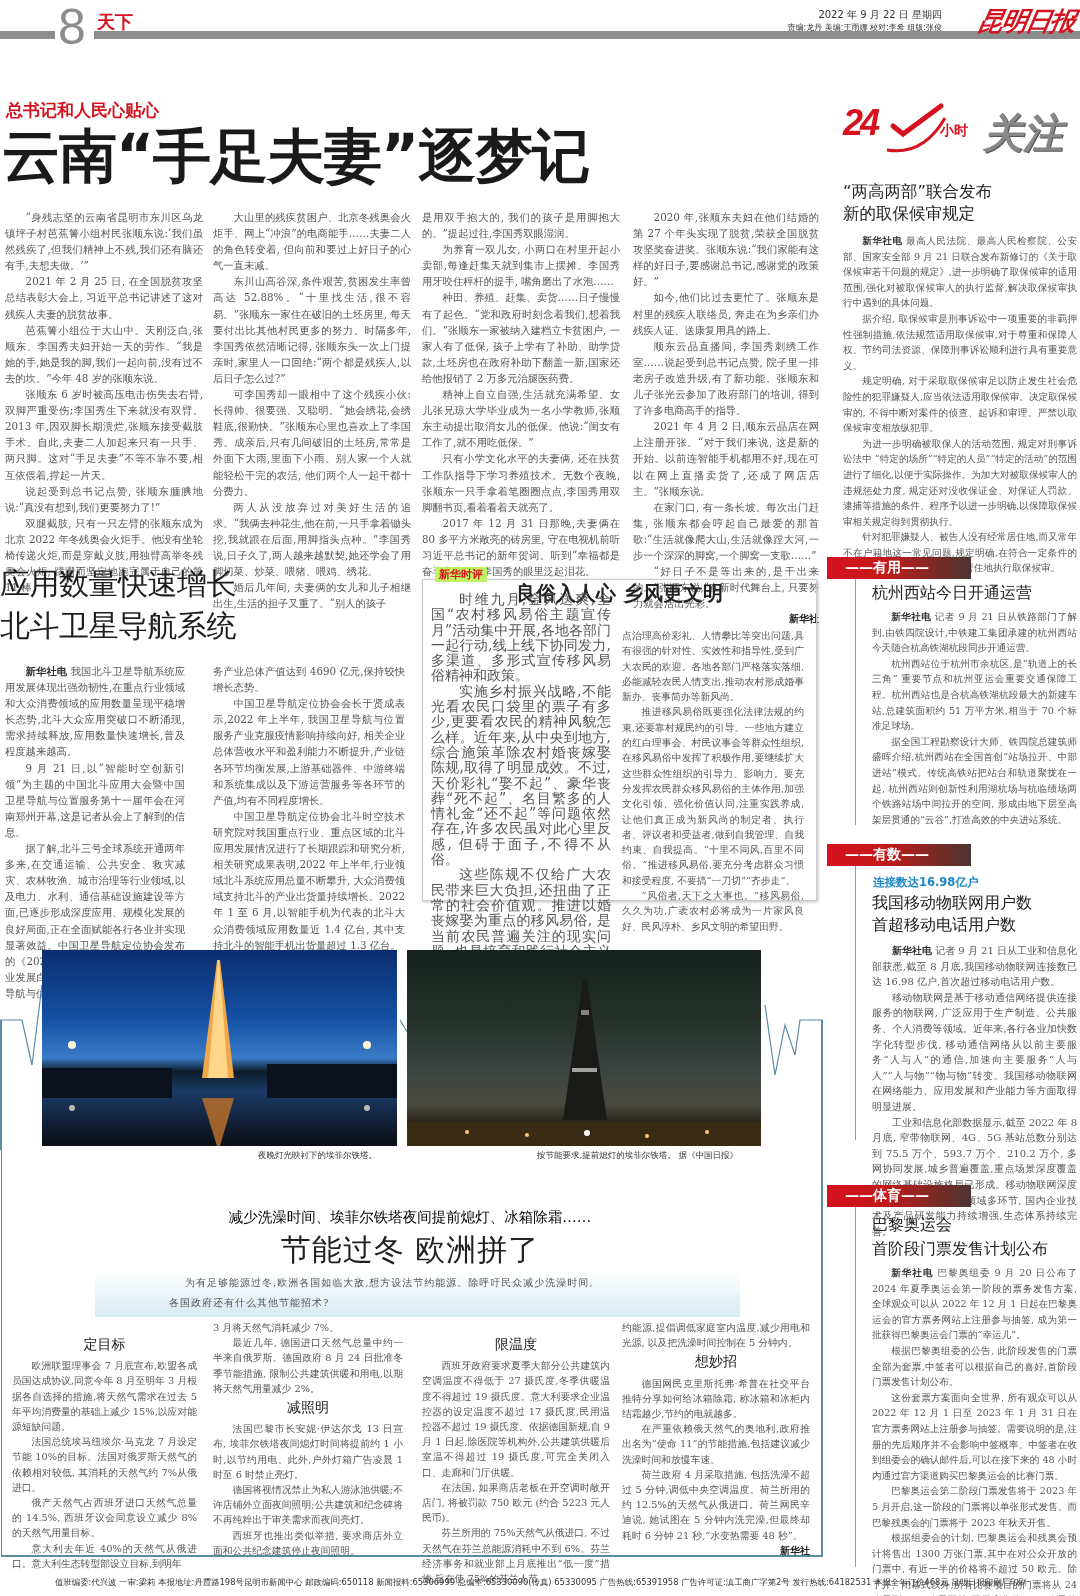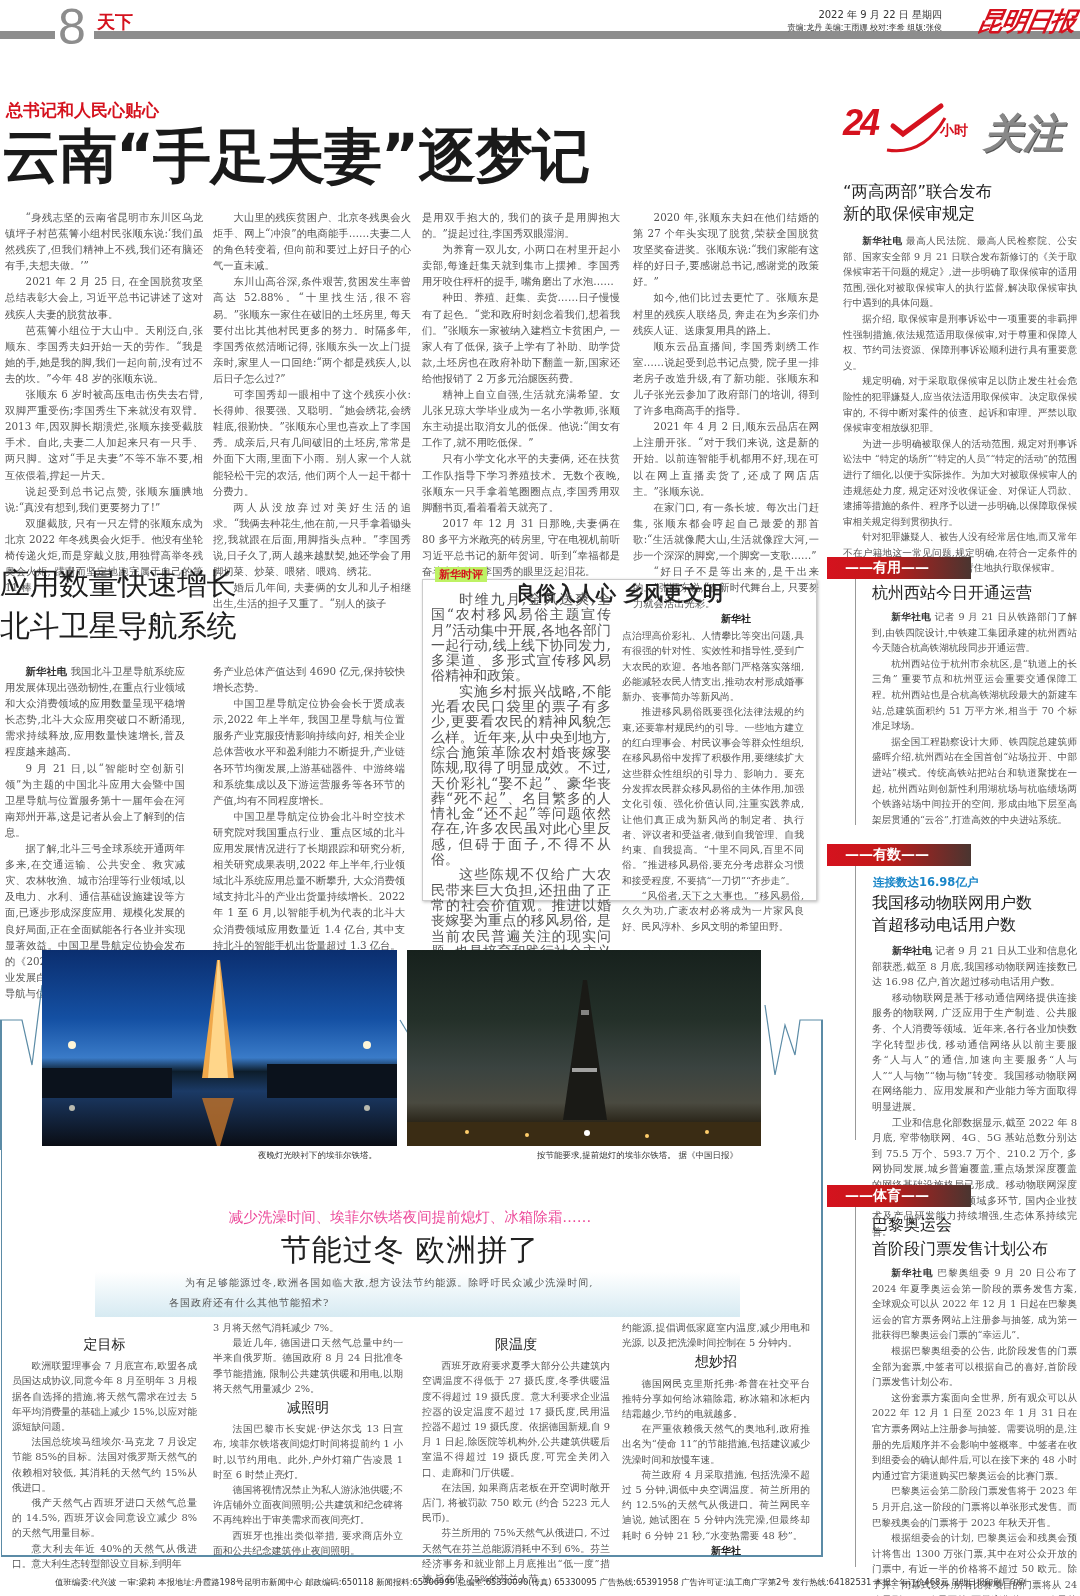--- a/index.html
+++ b/index.html
@@ -16,21 +16,21 @@
 #hdr-staff{right:138px;top:22px;font-family:"DejaVu Sans",sans-serif;font-size:8px;color:#333}
 #hdr-logo{right:6px;top:4px;font-family:"DejaVu Serif",serif;font-size:26px;font-style:italic;font-weight:bold;color:#d5121e;letter-spacing:-2px;transform:skewX(-10deg)}
 
 
 #kicker{left:6px;top:99px;font-family:"DejaVu Sans",sans-serif;font-weight:bold;color:#d5121e;font-size:17px}
 #headline{left:2px;top:120px;font-family:"DejaVu Sans",sans-serif;font-weight:bold;font-size:58px;color:#1a1a1a;letter-spacing:-1px;line-height:72px;white-space:nowrap}
 
 .col{position:absolute;font-size:10.3px;line-height:16.1px;color:#555;text-align:justify}
 .col p{text-indent:2em}
 .col p.noin{text-indent:0}
-.signoff{text-align:center;font-family:"DejaVu Sans",sans-serif;font-weight:bold;color:#222;font-size:10px;text-indent:0}
+.signoff{text-align:right;font-family:"DejaVu Sans",sans-serif;font-weight:bold;color:#222;font-size:10px;text-indent:0}
 .lead{font-weight:bold;color:#333}
 
 
 #logo24{left:843px;top:96px;width:230px;height:76px}
 #logo24 .n{position:absolute;left:0;top:6px;font-family:"Liberation Sans",sans-serif;font-weight:bold;font-style:italic;font-size:36px;color:#d5121e;letter-spacing:-3px}
 #logo24 .h{position:absolute;left:97px;top:26px;font-family:"DejaVu Sans",sans-serif;font-weight:bold;font-size:14px;color:#d5121e}
 #logo24 .g{position:absolute;left:140px;top:10px;font-family:"DejaVu Sans",sans-serif;font-weight:bold;font-style:italic;font-size:40px;color:#888;text-shadow:1px 1px 0 #555}
 #logo24 svg{position:absolute;left:40px;top:2px}
 .sb-title{font-family:"DejaVu Sans",sans-serif;color:#222;font-size:16.5px;line-height:22px}
 .sb-tag{position:absolute;left:827px;height:22px;width:144px;background:linear-gradient(90deg,#d5121e 0%,#c21a1a 40%,#4a3530 100%)}
@@ -44,21 +44,21 @@
 #cm-box{left:422px;top:579px;width:395px;height:322px;border:1px solid #ccc;box-shadow:1px 1px 3px #bbb}
 #cm-tag{left:435px;top:567px;background:#bef264;padding:0 4px;font-family:"DejaVu Sans",sans-serif;font-weight:bold;color:#d5121e;font-size:11px}
 #cm-title{left:422px;width:395px;top:580px;text-align:center;font-family:"DejaVu Serif",serif;font-weight:bold;font-size:20px;color:#222}
 
 
 #photo1{left:42px;top:950px;width:355px;height:196px;background:linear-gradient(180deg,#0b2e6f 0%,#1450a3 35%,#3a7bc8 55%,#0d1d2b 62%,#1b3a66 72%,#0a0d14 100%);overflow:hidden}
 #photo2{left:407px;top:950px;width:354px;height:196px;background:linear-gradient(180deg,#17211d 0%,#243029 35%,#3a4340 60%,#4a4a40 78%,#2a2519 88%,#5b4a22 100%);overflow:hidden}
 .cap{font-size:8.5px;color:#333}
 #wave{left:0;top:950px;width:1080px;height:200px}
 
-#ee-sub{left:0;width:820px;top:1208px;text-align:center;font-family:"DejaVu Sans",sans-serif;font-size:14.5px;color:#ec4899}
+#ee-sub{left:0;width:820px;top:1208px;text-align:center;font-family:"DejaVu Sans",sans-serif;font-size:14.5px;color:#000000}
 #ee-title{left:0;width:820px;top:1230px;text-align:center;font-family:"DejaVu Sans",sans-serif;font-size:30px;color:#222;letter-spacing:1px}
 #ee-intro{left:95px;top:1272px;width:645px;height:45px;background:linear-gradient(180deg,#fff 0%,#d6eaf2 100%);padding:0 0 0 0}
 #ee-intro .t1{position:absolute;left:90px;top:4px;font-size:10px;color:#555;letter-spacing:1px;white-space:nowrap}
 #ee-intro .t2{position:absolute;left:74px;top:24px;font-size:10px;color:#555;letter-spacing:1px;white-space:nowrap}
 .sub-h{font-family:"DejaVu Sans",sans-serif;font-size:14px;color:#222;text-align:center;margin:4px 0 6px 0;text-indent:0}
 
 #footer{left:55px;top:1577px;font-family:"DejaVu Sans",sans-serif;font-size:8.4px;color:#333;white-space:nowrap}
 </style>
 </head>
 <body>
@@ -244,21 +244,21 @@
   <span class="t1">为有足够能源过冬,欧洲各国如临大敌,想方设法节约能源。除呼吁民众减少洗澡时间,</span>
   <span class="t2">各国政府还有什么其他节能招术?</span>
 </div>
 <div class="abs" style="left:1px;top:1150px;width:1px;height:407px;background:#5b8ba6"></div>
 <div class="abs" style="left:1px;top:1555px;width:822px;height:2px;background:#5b8ba6"></div>
 <div class="abs" style="left:821px;top:1150px;width:2px;height:407px;background:#5b8ba6"></div>
 
 <div class="col" style="left:12px;top:1333px;width:185px;font-size:9.8px;line-height:15.2px">
   <div class="sub-h">定目标</div>
   <p>欧洲联盟理事会 7 月底宣布,欧盟各成员国达成协议,同意今年 8 月至明年 3 月根据各自选择的措施,将天然气需求在过去 5 年平均消费量的基础上减少 15%,以应对能源短缺问题。</p>
-  <p>法国总统埃马纽埃尔·马克龙 7 月设定节能 85%的目标。法国对俄罗斯天然气的依赖相对较低, 其消耗的天然气约 15%从俄进口。</p>
+  <p>法国总统埃马纽埃尔·马克龙 7 月设定节能 10%的目标。法国对俄罗斯天然气的依赖相对较低, 其消耗的天然气约 7%从俄进口。</p>
   <p>俄产天然气占西班牙进口天然气总量的 14.5%, 西班牙议会同意设立减少 8%的天然气用量目标。</p>
   <p>意大利去年近 40%的天然气从俄进口。意大利生态转型部设立目标,到明年</p>
 </div>
 <div class="col" style="left:213px;top:1320px;width:190px;font-size:9.8px;line-height:15.2px">
   <p class="noin">3 月将天然气消耗减少 7%。</p>
   <p>最近几年, 德国进口天然气总量中约一半来自俄罗斯。德国政府 8 月 24 日批准冬季节能措施, 限制公共建筑供暖和用电,以期将天然气用量减少 2%。</p>
   <div class="sub-h">减照明</div>
   <p>法国巴黎市长安妮·伊达尔戈 13 日宣布, 埃菲尔铁塔夜间熄灯时间将提前约 1 小时,以节约用电。此外,户外灯箱广告凌晨 1 时至 6 时禁止亮灯。</p>
   <p>德国将视情况禁止为私人游泳池供暖;不许店铺外立面夜间照明;公共建筑和纪念碑将不再纯粹出于审美需求而夜间亮灯。</p>
   <p>西班牙也推出类似举措, 要求商店外立面和公共纪念建筑停止夜间照明。</p>

